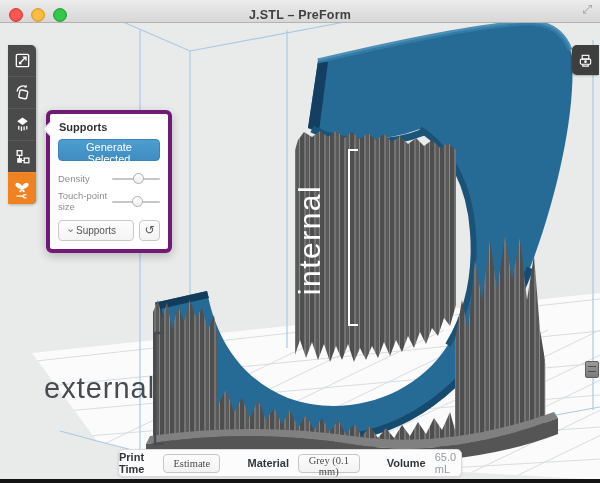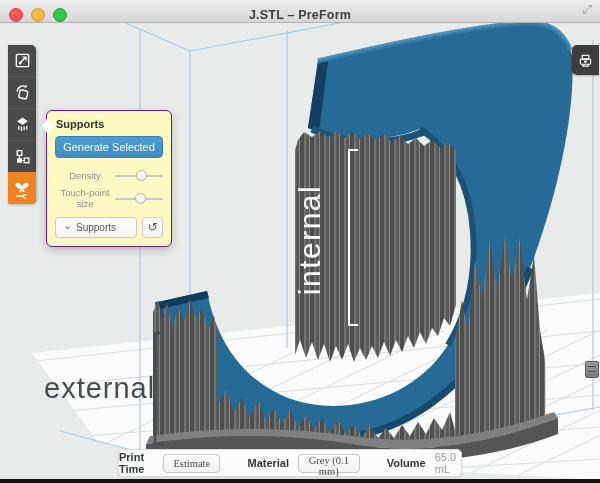--- a/index.html
+++ b/index.html
@@ -29,36 +29,36 @@
     position:absolute;left:8px;top:45px;width:28px;z-index:30;
     background:#4a4a4a;border-radius:0 5px 5px 0;overflow:hidden;
     box-shadow:1px 1px 3px rgba(0,0,0,.25);
   }
   .tool-btn{width:28px;height:31px;display:flex;align-items:center;justify-content:center;cursor:pointer;}
   .tool-btn + .tool-btn{border-top:1px solid rgba(255,255,255,.07);}
   .tool-btn.print{background:#ef8322;}
   
   .panel{
     position:absolute;left:46px;top:110px;width:126px;z-index:35;
-    background:#fef9c3;border:1px solid #701a75;border-radius:6px;
+    background:#ffffff;border:4px solid #701a75;border-radius:6px;
     box-shadow:0 3px 10px rgba(0,0,0,.22);padding:6px 8px 8px 8px;box-sizing:border-box;
   }
   .panel-arrow{
     position:absolute;left:-5px;top:10px;width:9px;height:9px;background:#fff;
     border-left:1px solid #d6d6d6;border-bottom:1px solid #d6d6d6;
     transform:rotate(45deg);
   }
   .panel-title{font-size:11px;font-weight:bold;color:#333;margin:1px 0 6px 1px;}
   .gen-btn{
     width:100%;height:22px;background:linear-gradient(#4d9dd1,#3f8dc1);
     border:1px solid #3a83b5;border-radius:4px;color:#fff;font-weight:normal;
     font-size:11px;font-family:"Liberation Sans",sans-serif;cursor:pointer;margin-bottom:12px;
   }
   .row{display:flex;align-items:center;margin-bottom:6px;}
-  .row-label{flex:1;font-size:9.5px;color:#8e8e8e;text-align:center;}
+  .row-label{flex:1;font-size:9.5px;color:#8e8e8e;}
   .slider{position:relative;width:48px;height:11px;cursor:pointer;}
   .slider .track{position:absolute;left:0;right:0;top:5px;height:2px;background:#c7c7c7;border-radius:1px;}
   .slider .handle{
     position:absolute;top:0;width:11px;height:11px;margin-left:-5px;border-radius:50%;
     background:linear-gradient(#fff,#eee);border:1px solid #b0b0b0;box-sizing:border-box;
   }
   .checkbox{
     width:13px;height:13px;background:#fff;border:1px solid #b5b5b5;border-radius:2px;
     box-sizing:border-box;cursor:pointer;position:relative;
   }

